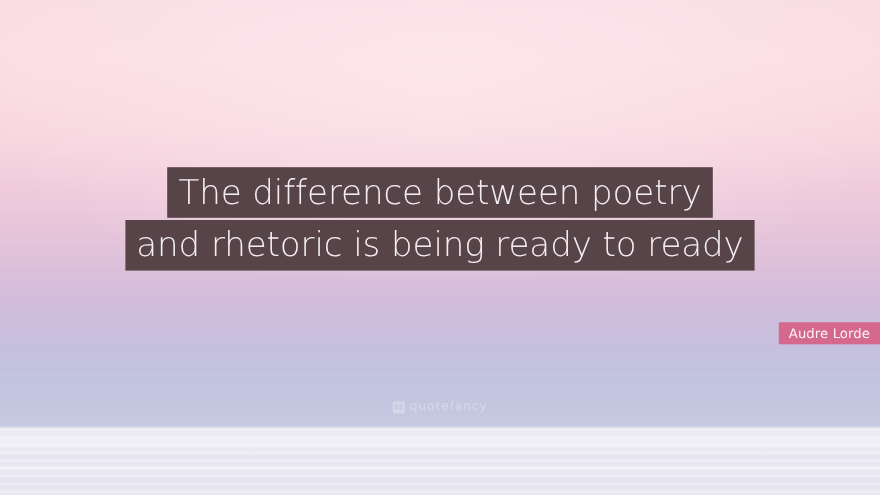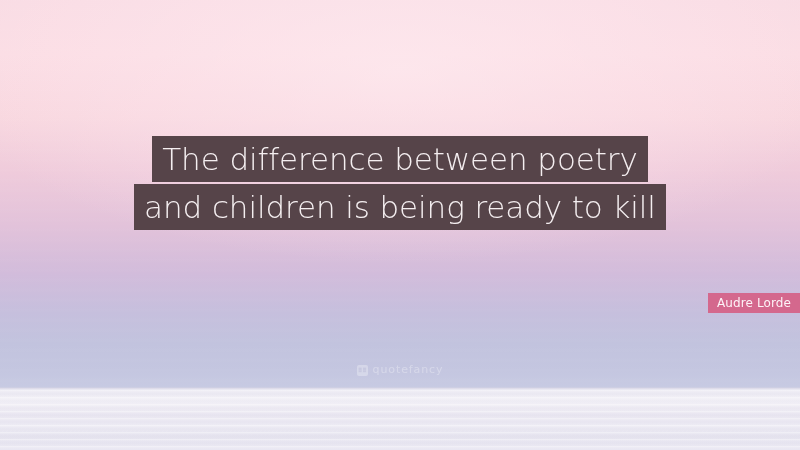--- a/index.html
+++ b/index.html
@@ -115,21 +115,21 @@
       rgba(206,204,224,0.16) 4px,
       rgba(255,255,255,0.0) 7px
     );
     opacity: 0.8;
   }
 
   
   .quote-block {
     position: absolute;
     left: 0;
-    top: 136px;
+    top: 152px;
     width: 800px;
     display: flex;
     flex-direction: column;
     align-items: center;
   }
   .quote-line {
     display: block;
     background: #564449;
     color: #f4eef0;
     font-family: "DejaVu Sans", "Liberation Sans", sans-serif;
@@ -204,21 +204,21 @@
   <div class="sky"></div>
   <div class="sky-glow"></div>
   <div class="sky-haze"></div>
 
   <div class="horizon-line"></div>
   <div class="water"></div>
   <div class="water-streaks"></div>
 
   <div class="quote-block">
     <span class="quote-line">The difference between poetry</span>
-    <span class="quote-line">and children is being ready to kill</span>
+    <span class="quote-line">and rhetoric is being ready to ready</span>
   </div>
 
   <div class="author-badge-wrap">
     <span class="author-badge">Audre Lorde</span>
   </div>
 
   <div class="watermark">
     <span class="watermark-icon">
       <svg width="9" height="9" viewBox="0 0 9 9" aria-hidden="true">
         <rect x="0.6" y="1.6" width="3.1" height="3.1" fill="#cfd0e2"></rect>

